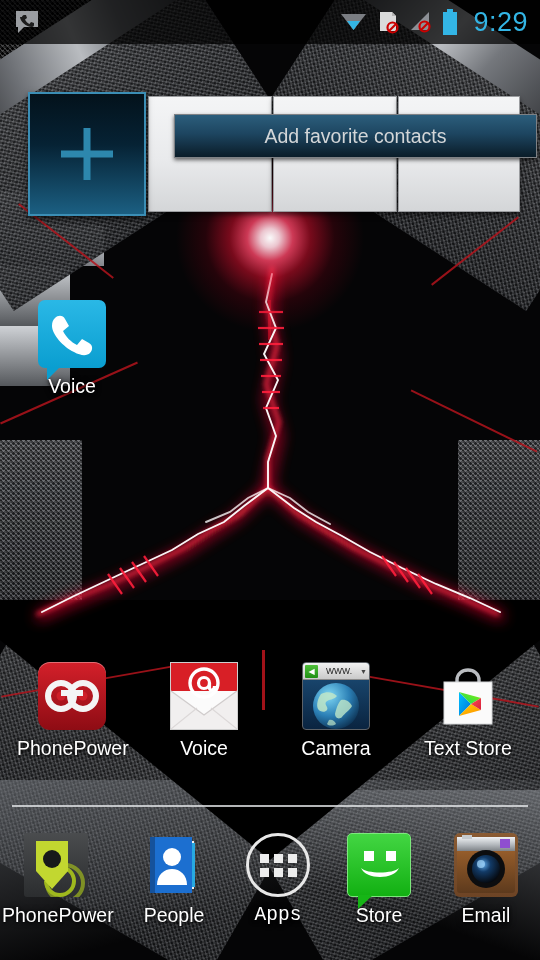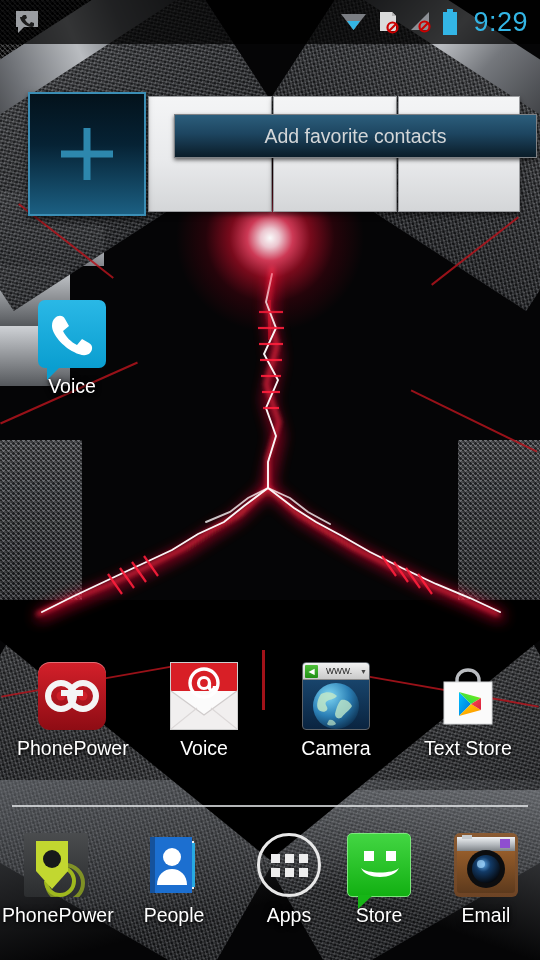--- a/index.html
+++ b/index.html
@@ -456,21 +456,21 @@
       <rect x="49" y="10" width="4" height="44" fill="#28a9e0"></rect>
       <rect x="8" y="4" width="42" height="56" fill="#1c6fd0"></rect>
       <rect x="8" y="4" width="5" height="56" fill="#15529c"></rect>
       <circle cx="30" cy="24" r="9" fill="#ffffff"></circle>
       <path d="M15 52 c0-10 7-16 15-16 s15 6 15 16 z" fill="#ffffff"></path>
     </svg>
   </div>
   <div class="label">People</div>
 </div>
 
-<div class="dockapp" style="left:235px; top:833px;">
+<div class="dockapp" style="left:224px; top:833px;font-family:Liberation Mono, monospace;">
   <div class="icon ic-apps">
     <span class="grid">
       <i></i>
         <i></i>
         <i></i>
         <i></i>
         <i></i>
         <i></i>
     </span>
   </div>

